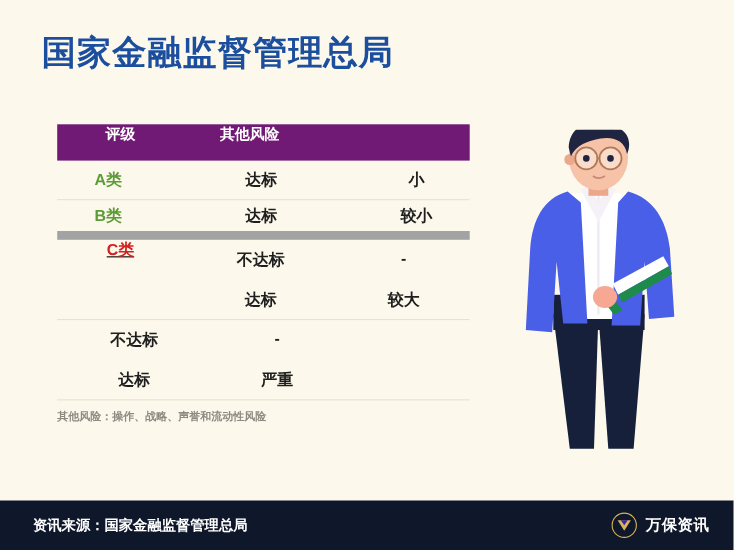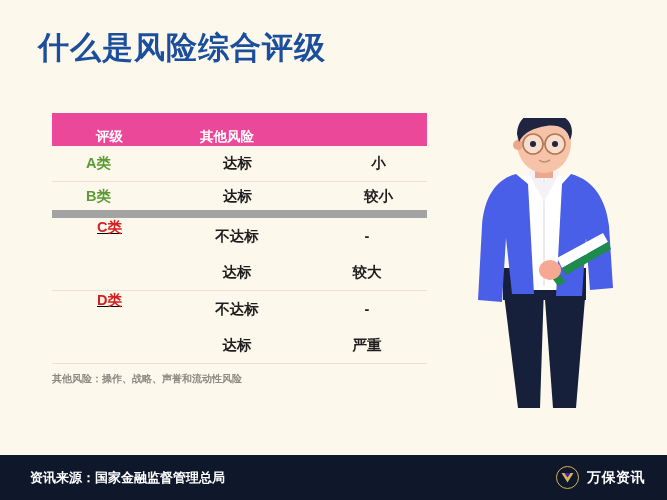--- a/index.html
+++ b/index.html
@@ -25,23 +25,23 @@
   }
 
   
   #rating-table {
     position: absolute;
     left: 52px; top: 113px;
     width: 375px;
   }
   .thead {
     display: flex;
-    background: #ec4899;
+    background: #701a75;
     height: 33px;
-    align-items: flex-end;
+    align-items: flex-start;
   }
   .thead .th {
     color: #ffffff;
     font-size: 13.5px;
     font-weight: bold;
     text-align: center;
   }
   .col-1 { width: 115px; }
   .col-2 { width: 140px; }
   .col-3 { width: 120px; }
@@ -136,21 +136,21 @@
   
   #illustration {
     position: absolute;
     left: 440px; top: 118px;
     width: 227px; height: 337px;
   }
 </style>
 </head>
 <body>
 
-<div id="slide-title">什么是风险综合评级</div>
+<div id="slide-title">国家金融监督管理总局</div>
 
 <div id="rating-table">
 
   <div class="thead">
     <div class="th col-1">评级</div>
     <div class="th col-3">其他风险</div>
   </div>
 
   <div class="trow simple-row">
     <div class="cell col-1">
@@ -178,23 +178,20 @@
         <div class="cell col-3">-</div>
       </div>
       <div class="sub-row">
         <div class="cell col-2">达标</div>
         <div class="cell col-3">较大</div>
       </div>
     </div>
   </div>
 
   <div class="group">
-    <div class="grade-cell">
-      <span class="grade grade-red">D类</span>
-    </div>
     <div class="sub-wrap">
       <div class="sub-row">
         <div class="cell col-2">不达标</div>
         <div class="cell col-3">-</div>
       </div>
       <div class="sub-row">
         <div class="cell col-2">达标</div>
         <div class="cell col-3">严重</div>
       </div>
     </div>

